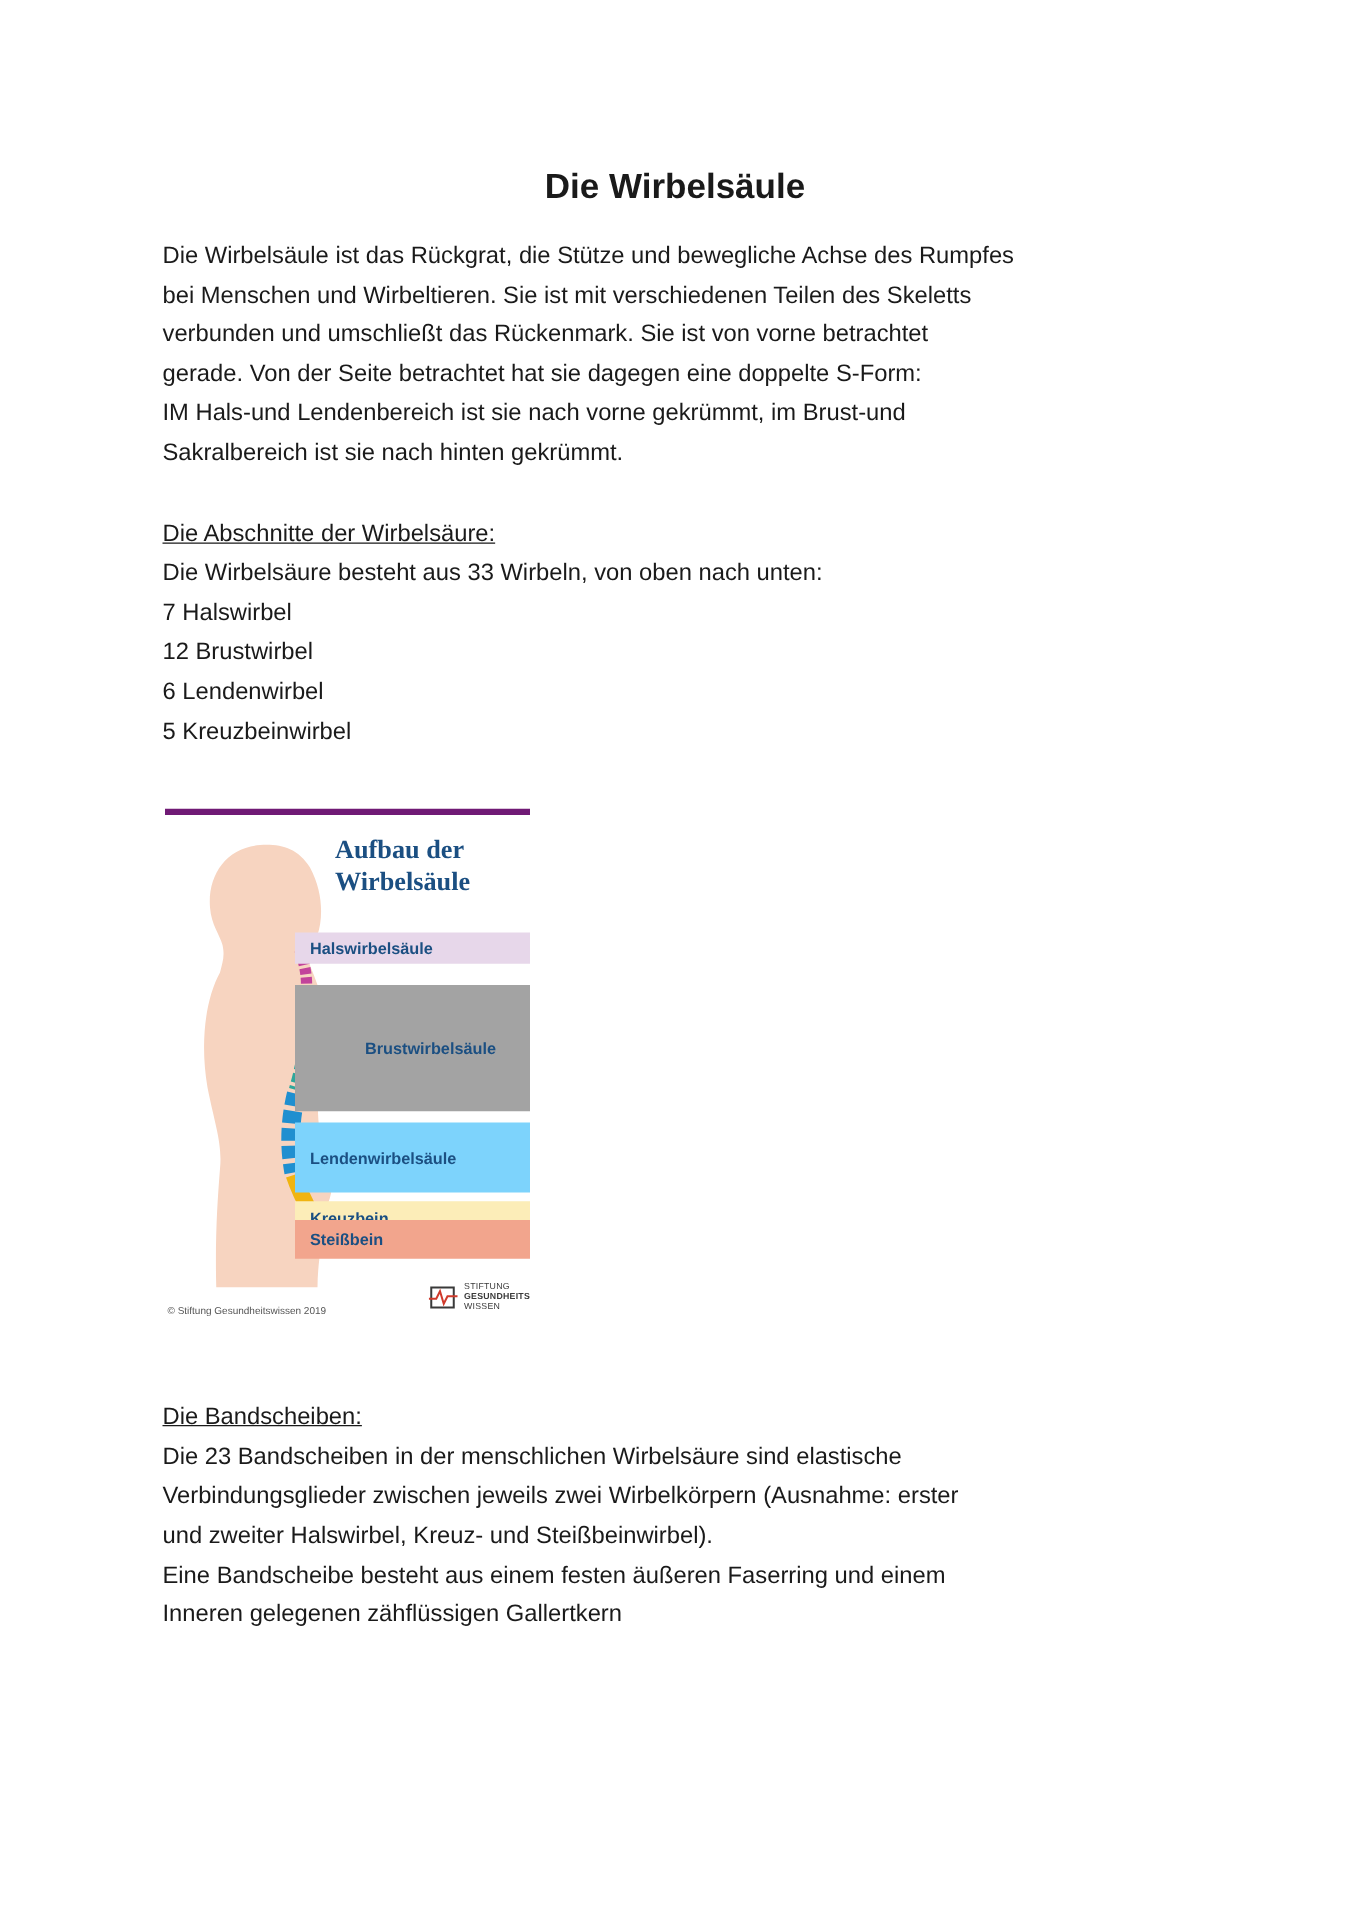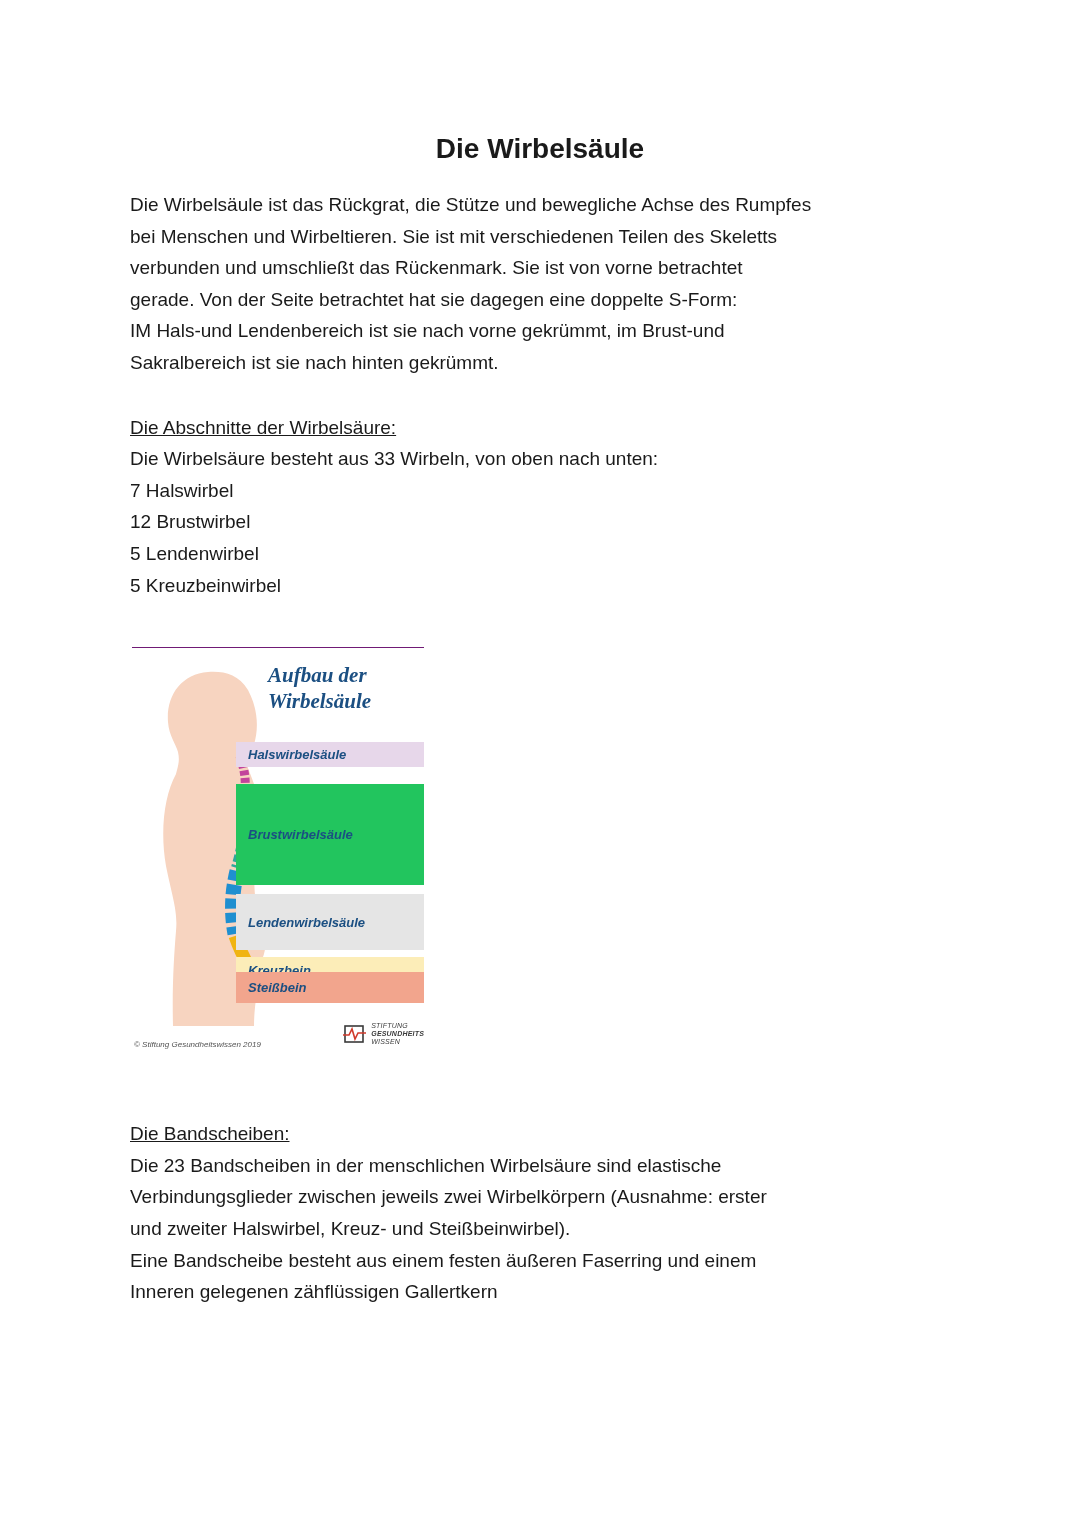--- a/index.html
+++ b/index.html
@@ -35,22 +35,21 @@
     margin-top: 56px;
   }
 
   
   .infographic {
     position: relative;
     width: 292px;
     height: 415px;
     margin-top: 46px;
     margin-left: 2px;
-    border-top: 1px solid #701a75;
-    font-style: italic;
+    border-top: 5px solid #701a75;
   }
   .silhouette {
     position: absolute;
     left: 4px;
     top: 18px;
   }
   .info-title {
     position: absolute;
     left: 136px;
     top: 14px;
@@ -117,21 +116,21 @@
     <div class="line">IM Hals-und Lendenbereich ist sie nach vorne gekrümmt, im Brust-und</div>
     <div class="line">Sakralbereich ist sie nach hinten gekrümmt.</div>
   </div>
 
   <div class="section-heading">Die Abschnitte der Wirbelsäure:</div>
   <div class="line">Die Wirbelsäure besteht aus 33 Wirbeln, von oben nach unten:</div>
 
   <div>
     <div class="line">7 Halswirbel</div>
     <div class="line">12 Brustwirbel</div>
-    <div class="line">5 Lendenwirbel</div>
+    <div class="line">6 Lendenwirbel</div>
     <div class="line">5 Kreuzbeinwirbel</div>
   </div>
 
   <div class="infographic">
 
     <svg class="silhouette" width="150" height="360" viewBox="0 0 150 360" xmlns="http://www.w3.org/2000/svg">
       <path d="M 72 6
                C 45 8 30 30 32 56
                C 33 70 40 78 42 86
                C 44 95 42 100 40 108
@@ -154,24 +153,24 @@
     </svg>
 
     <div class="info-title">
       <div>Aufbau der</div>
       <div>Wirbelsäule</div>
     </div>
 
     <div class="band band-hals" style="background: rgb(231, 215, 234);">
       <span class="band-label">Halswirbelsäule</span>
     </div>
-    <div class="band band-brust" style="background: #22c55e;">
+    <div class="band band-brust" style="background: #a3a3a3; padding-left: 44px;">
       <span class="band-label">Brustwirbelsäule</span>
     </div>
-    <div class="band band-lenden" style="background: #e5e5e5;">
+    <div class="band band-lenden" style="background: #7dd3fc;">
       <span class="band-label">Lendenwirbelsäule</span>
     </div>
     <div class="band band-kreuz" style="background: rgb(252, 237, 184);">
       <span class="band-label">Kreuzbein</span>
     </div>
     <div class="band band-steiss" style="background: rgb(242, 165, 141);">
       <span class="band-label">Steißbein</span>
     </div>
 
     <div class="info-copyright">© Stiftung Gesundheitswissen 2019</div>

